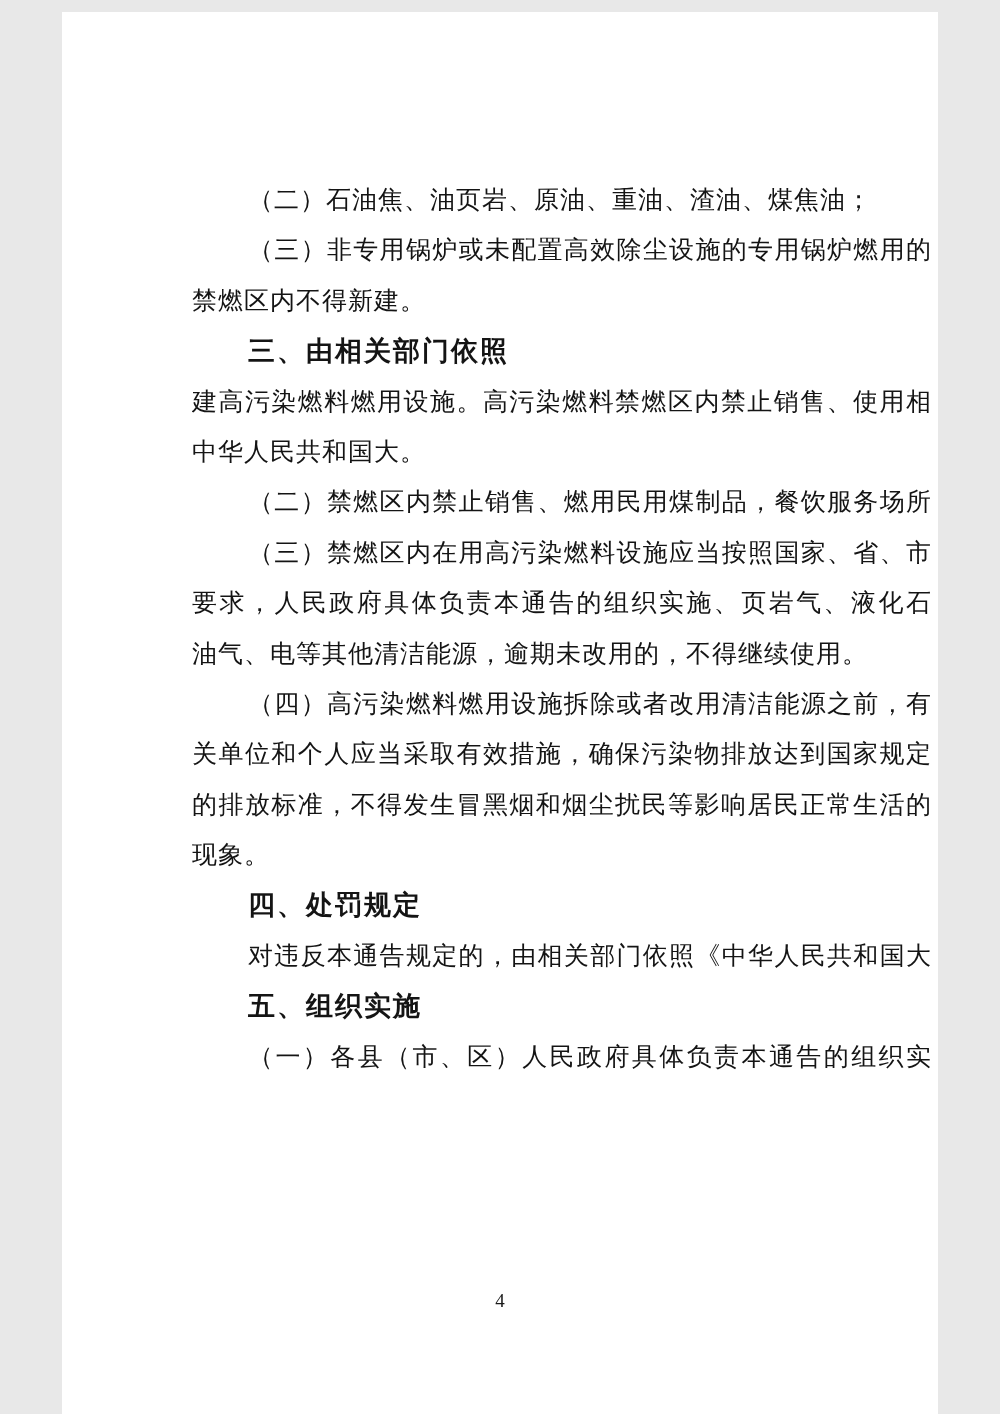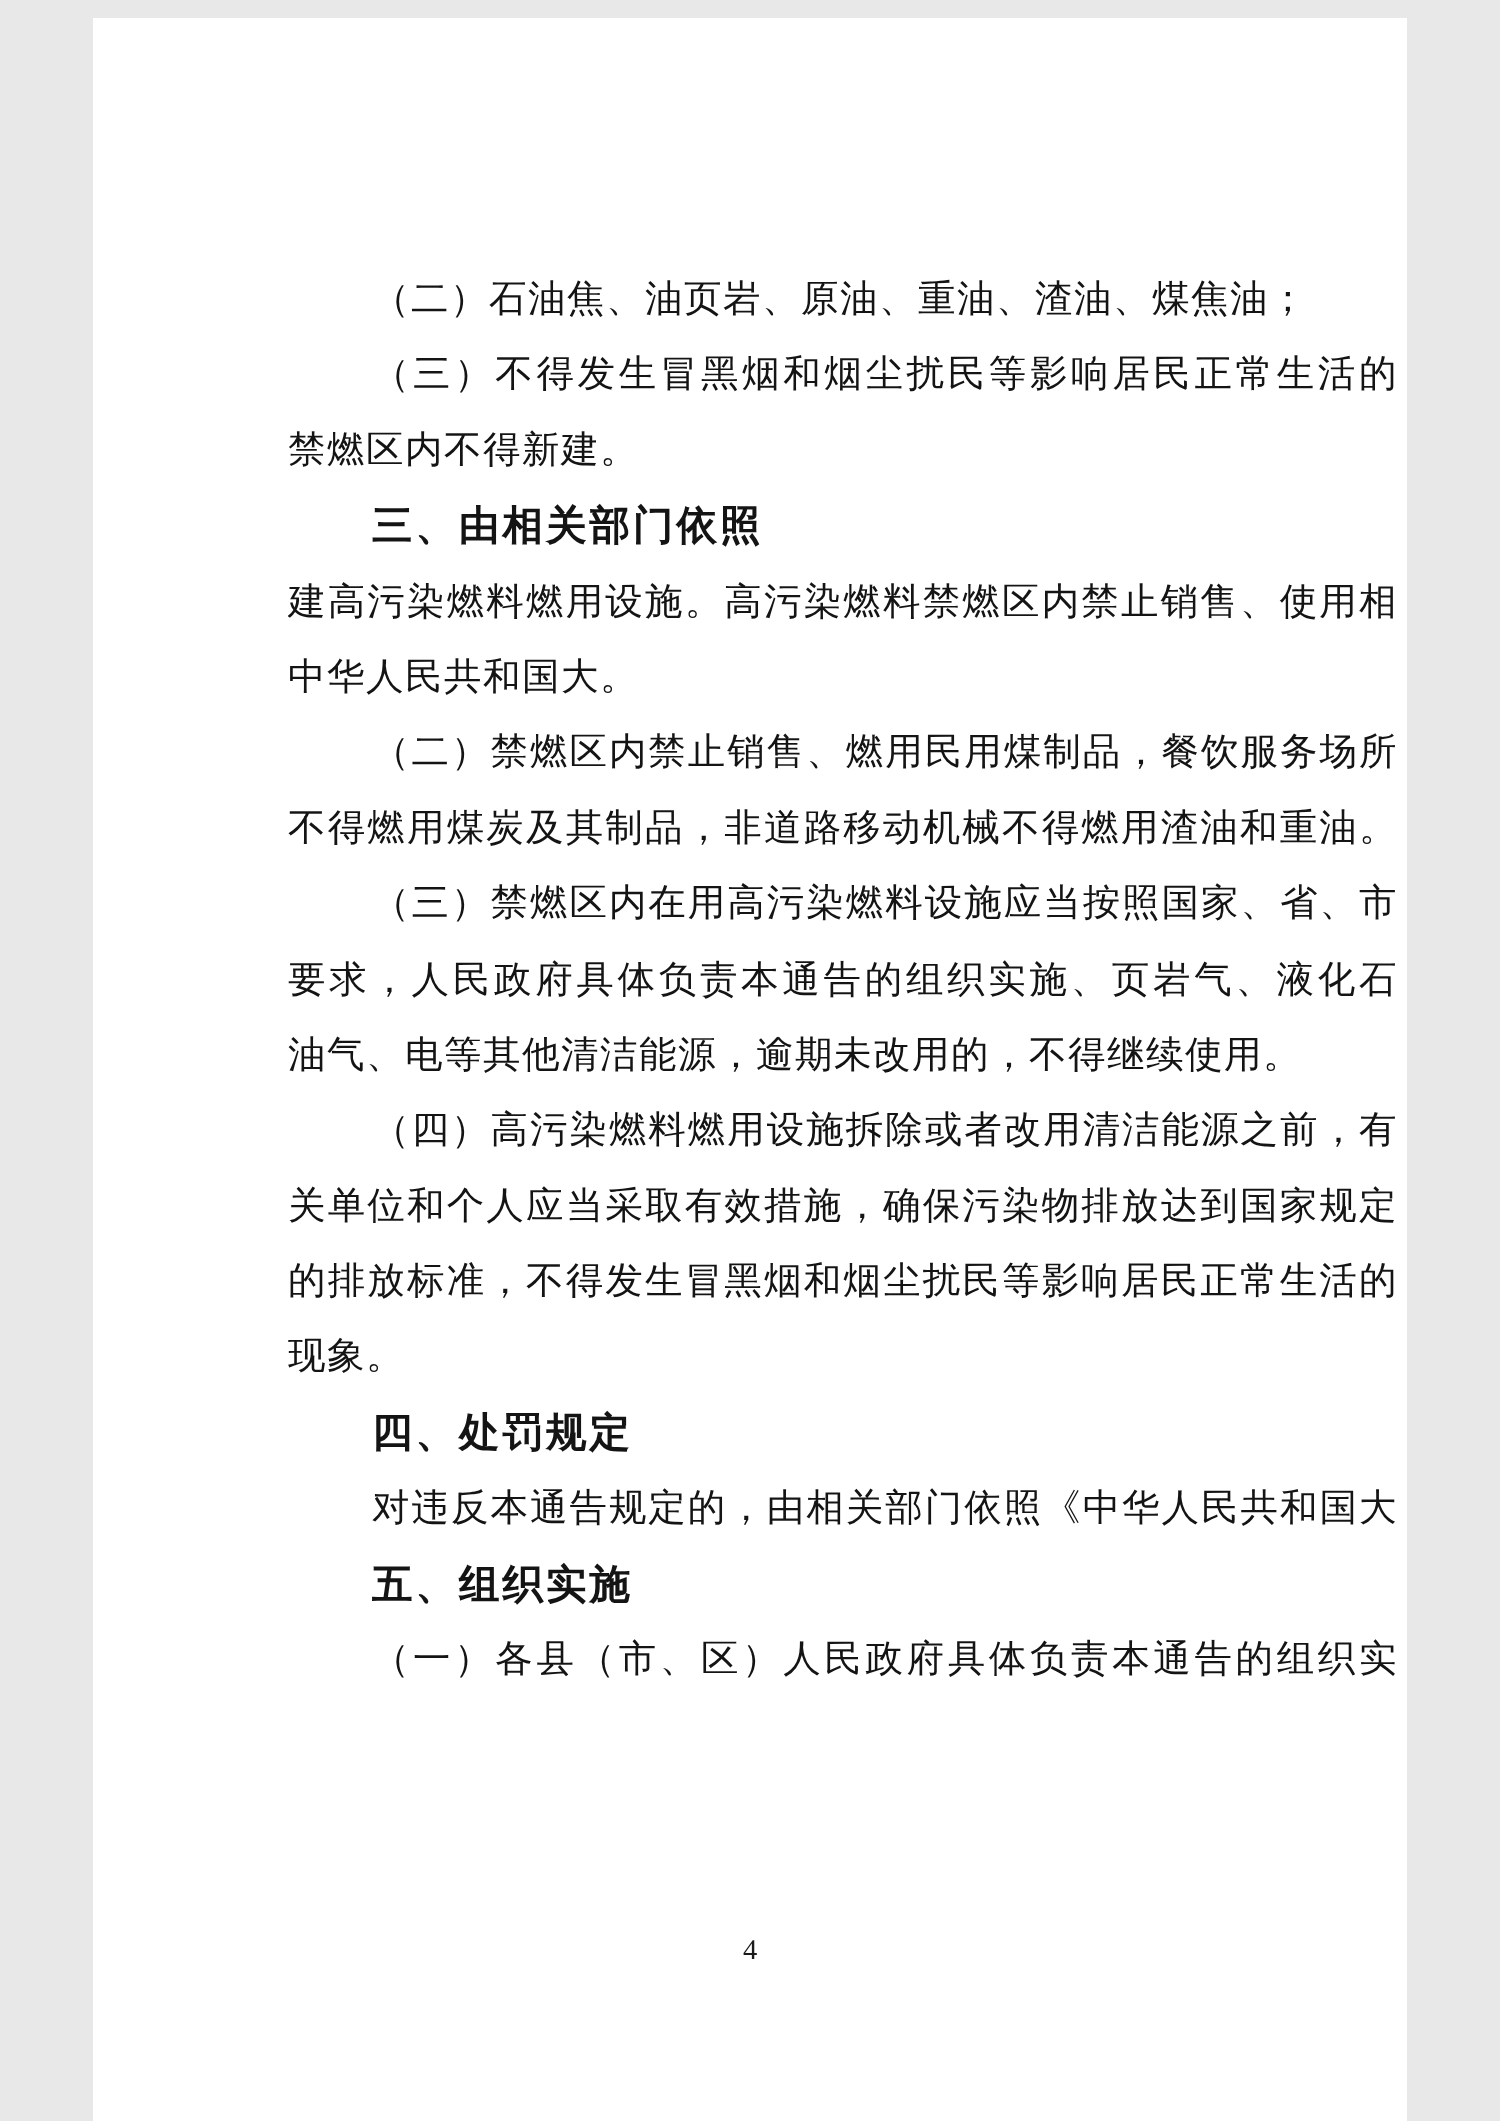--- a/index.html
+++ b/index.html
@@ -54,27 +54,26 @@
     line-height: 26px;
     color: #1a1a1a;
   }
 </style>
 </head>
 <body>
 
 <div class="page">
   <div class="content">
     <div class="line l-indent">（二）石油焦、油页岩、原油、重油、渣油、煤焦油；</div>
-    <div class="line l-indent l-just">（三）不得发生冒黑烟和烟尘扰民等影响居民正常生活的</div>
+    <div class="line l-indent l-just">（三）非专用锅炉或未配置高效除尘设施的专用锅炉燃用的</div>
     <div class="line">禁燃区内不得新建。</div>
     <div class="line l-indent l-head">三、由相关部门依照</div>
     <div class="line l-just">建高污染燃料燃用设施。高污染燃料禁燃区内禁止销售、使用相</div>
     <div class="line">中华人民共和国大。</div>
     <div class="line l-indent l-just">（二）禁燃区内禁止销售、燃用民用煤制品，餐饮服务场所</div>
-    <div class="line l-just">不得燃用煤炭及其制品，非道路移动机械不得燃用渣油和重油。</div>
     <div class="line l-indent l-just">（三）禁燃区内在用高污染燃料设施应当按照国家、省、市</div>
     <div class="line l-just">要求，人民政府具体负责本通告的组织实施、页岩气、液化石</div>
     <div class="line">油气、电等其他清洁能源，逾期未改用的，不得继续使用。</div>
     <div class="line l-indent l-just">（四）高污染燃料燃用设施拆除或者改用清洁能源之前，有</div>
     <div class="line l-just">关单位和个人应当采取有效措施，确保污染物排放达到国家规定</div>
     <div class="line l-just">的排放标准，不得发生冒黑烟和烟尘扰民等影响居民正常生活的</div>
     <div class="line">现象。</div>
     <div class="line l-indent l-head">四、处罚规定</div>
     <div class="line l-indent l-just">对违反本通告规定的，由相关部门依照《中华人民共和国大</div>
     <div class="line l-indent l-head">五、组织实施</div>

